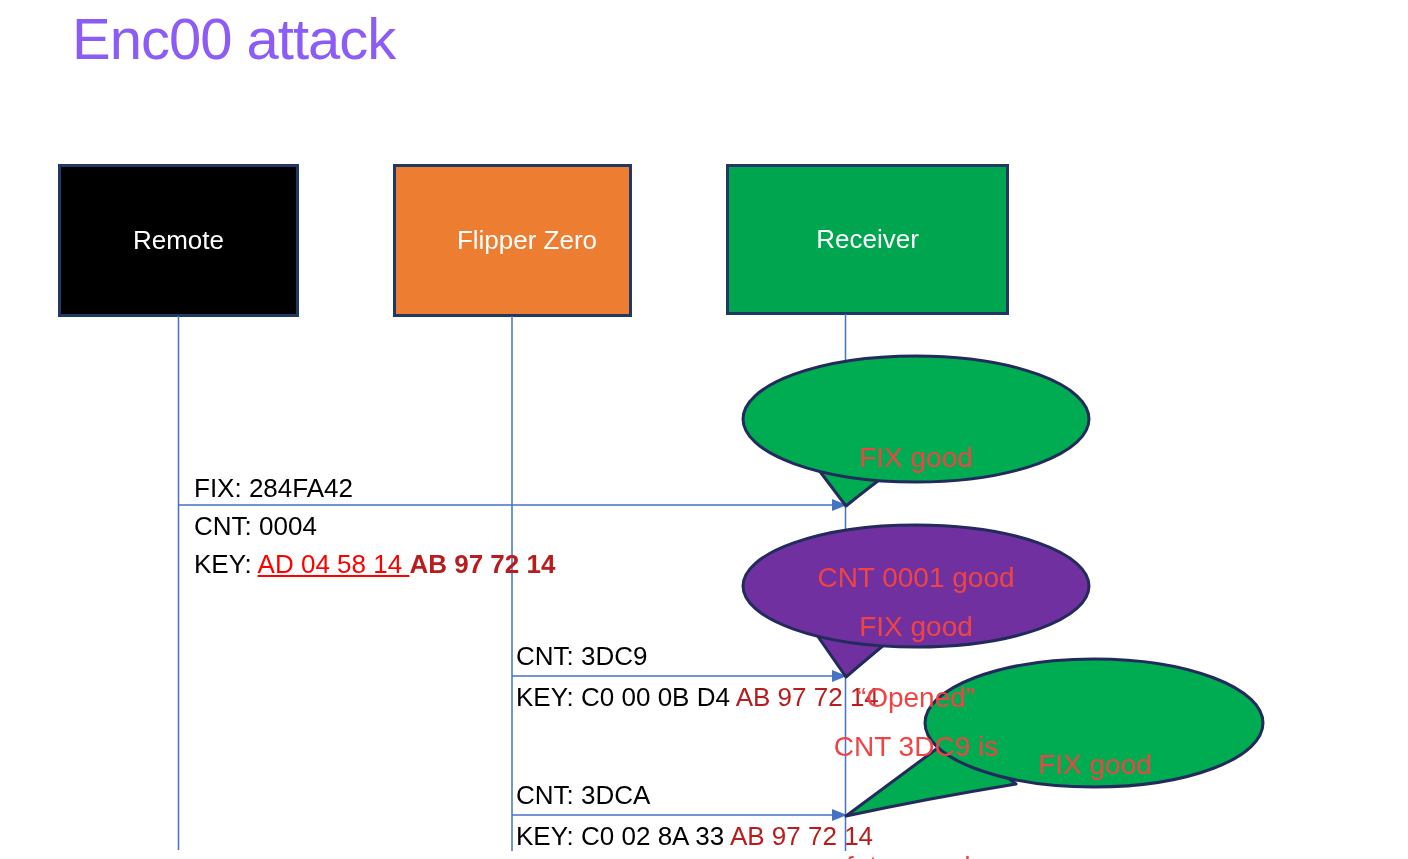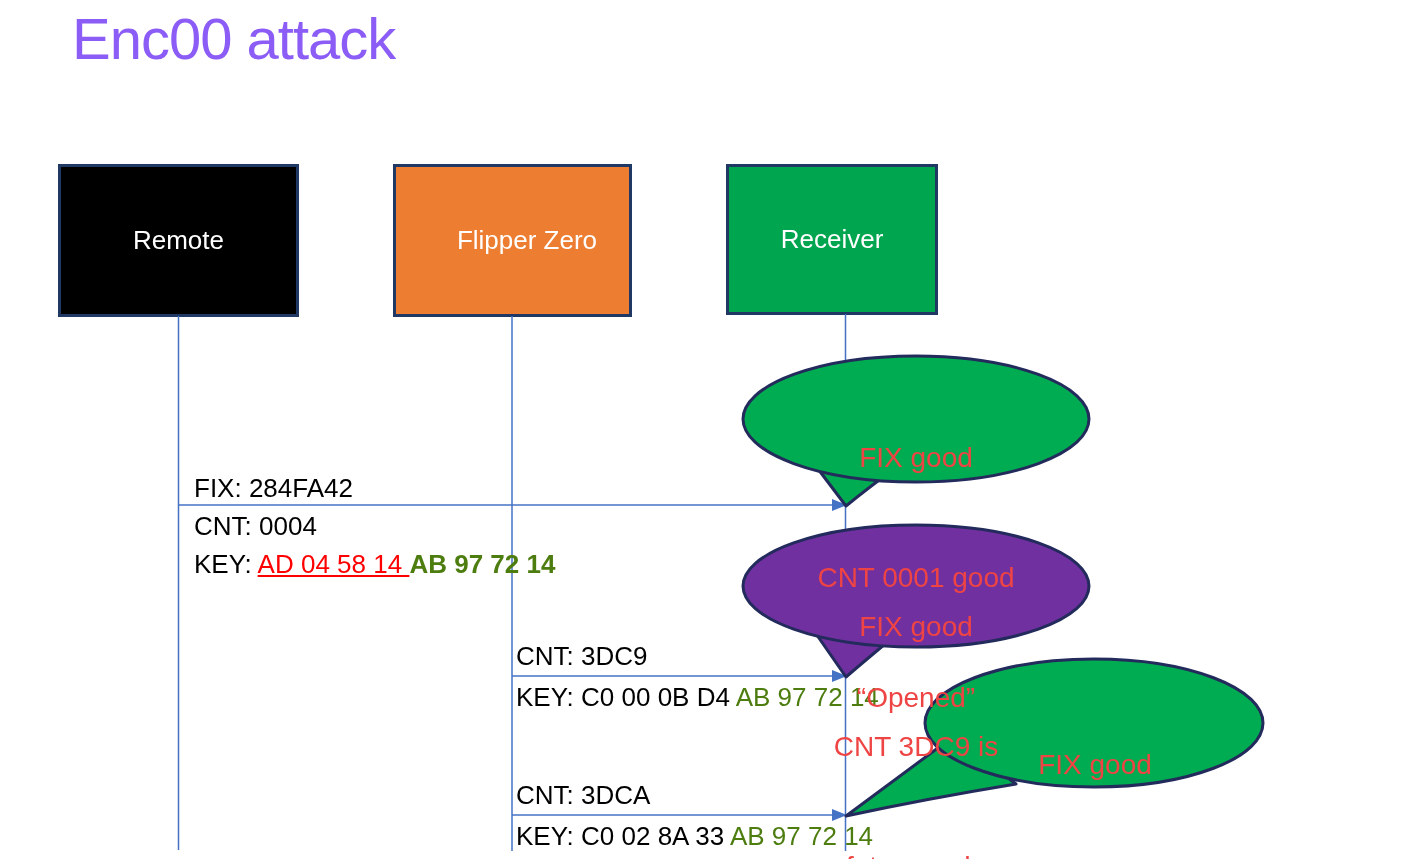--- a/index.html
+++ b/index.html
@@ -28,21 +28,21 @@
     display: flex;
     align-items: center;
     justify-content: center;
     border: 3px solid #1F3864;
     box-sizing: border-box;
     color: #ffffff;
     font-size: 26px;
   }
   .actor-remote   { left: 58px;  top: 164px; width: 241px; height: 153px; background: #000000; }
   .actor-flipper  { left: 393px; top: 164px; width: 239px; height: 153px; background: #ED7D31; padding-left: 29px; }
-  .actor-receiver { left: 726px; top: 164px; width: 212px; height: 151px; background: #00A64F; }
+  .actor-receiver { left: 726px; top: 164px; width: 283px; height: 151px; background: #00A64F; }
 
   svg.overlay { position: absolute; left: 0; top: 0; }
   .lifeline, .msgline { stroke: #4472C4; stroke-width: 1.5; fill: none; }
   .arrowhead { fill: #4472C4; stroke: none; }
   .bubble-green  { fill: #00AC51; }
   .bubble-purple { fill: #7030A0; }
   .bubble-outline { stroke: #232A5C; stroke-width: 3; stroke-linejoin: round; }
 
   .msg {
     position: absolute;
@@ -53,21 +53,21 @@
     text-align: right;
   }
   .m1-fix { left: 194px; top: 473px; }
   .m1-cnt { left: 194px; top: 511px; }
   .m1-key { left: 194px; top: 549px; }
   .m2-cnt { left: 516px; top: 641px; }
   .m2-key { left: 516px; top: 682px; }
   .m3-cnt { left: 516px; top: 780px; }
   .m3-key { left: 516px; top: 821px; }
   .red   { color: #FF0000; text-decoration: underline; }
-  .green { color: #4d7c0f; }
+  .green { color: #b91c1c; }
   .bold  { font-weight: bold; }
 
   .callout-text {
     position: absolute;
     color: #ef4444;
     font-size: 28px;
     line-height: 40px;
     text-align: center;
     white-space: pre;
   }

